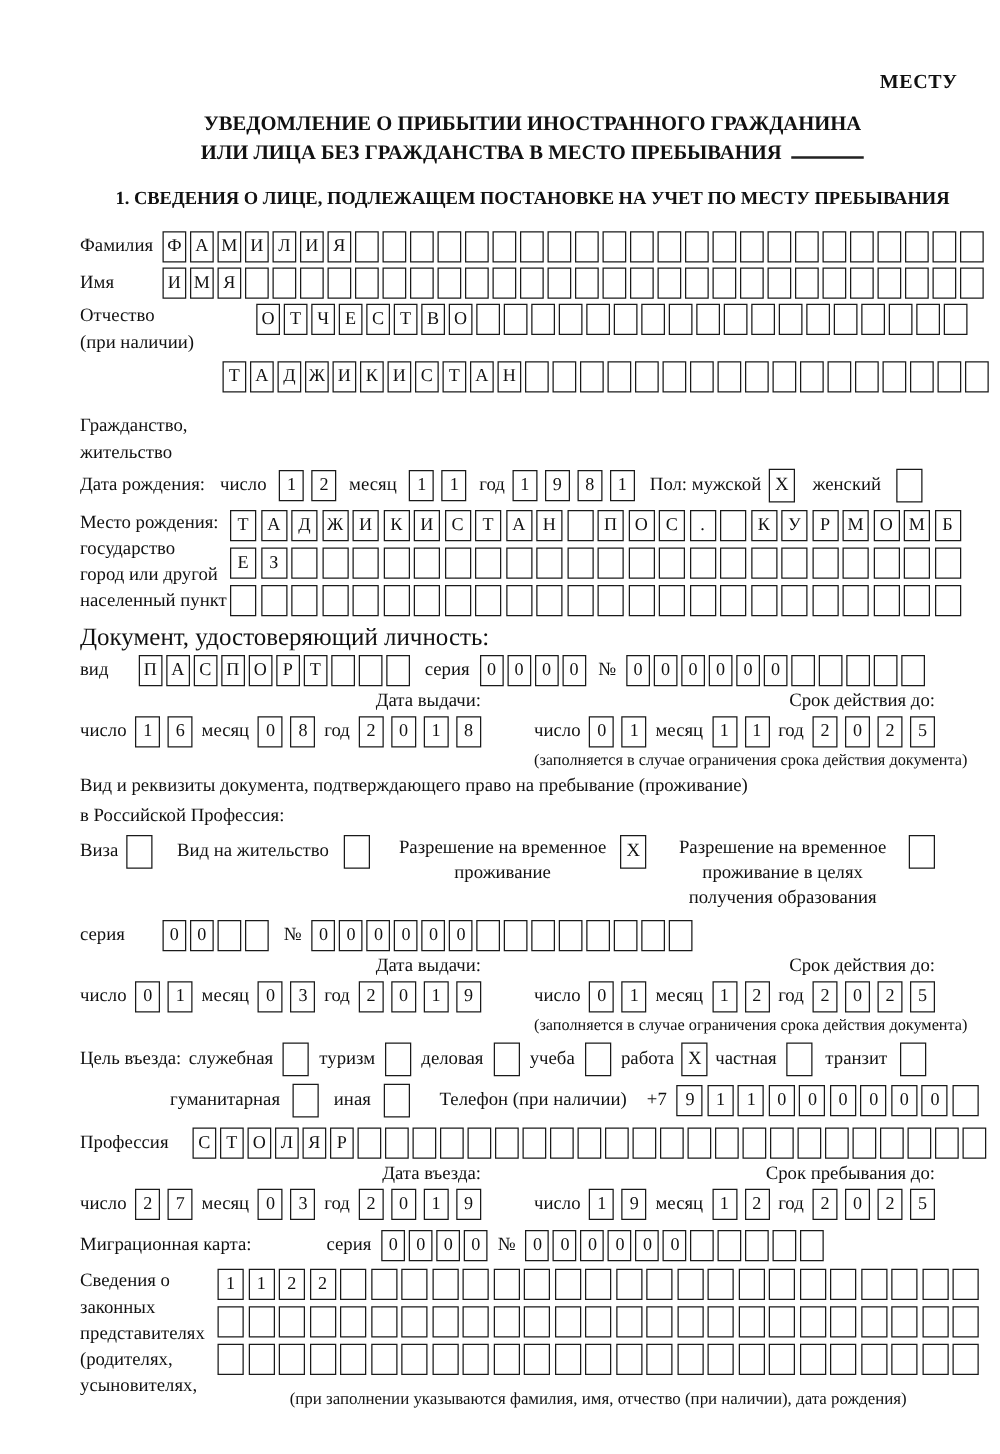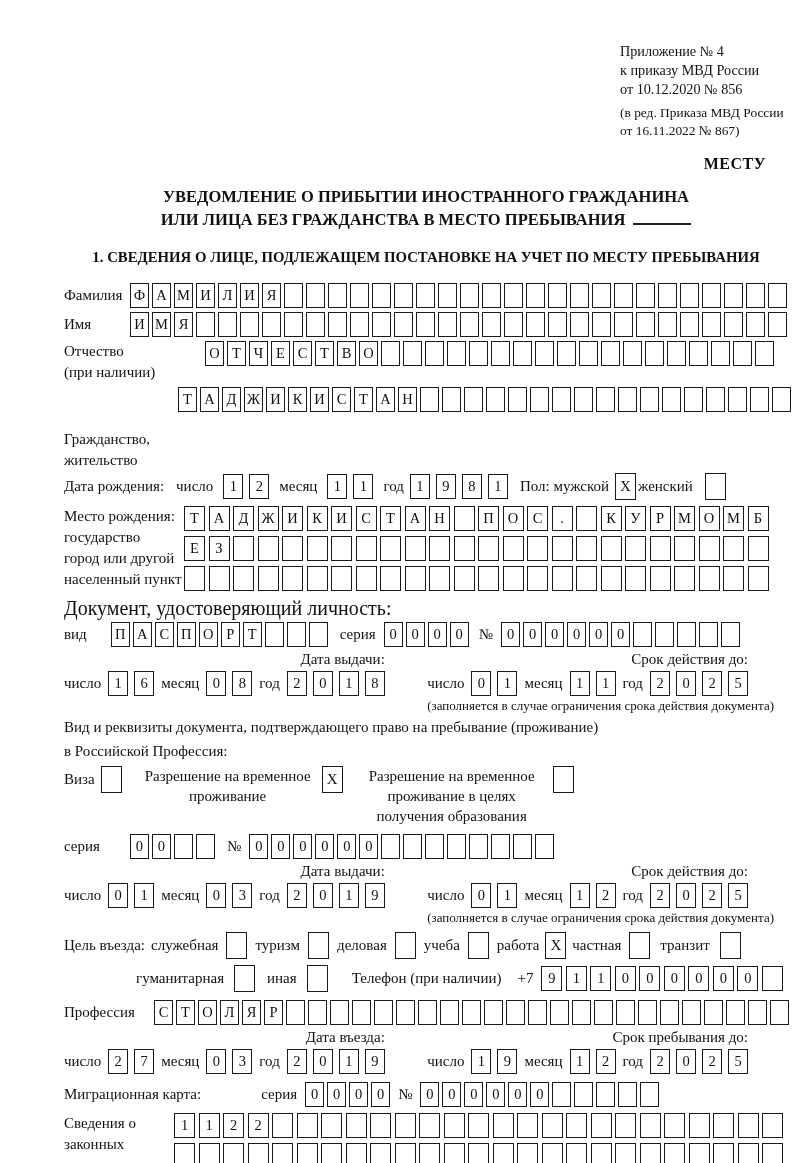--- a/index.html
+++ b/index.html
@@ -16,21 +16,21 @@
   .title { margin-top:12px; text-align:center; font-weight:700; font-size:16.5px; line-height:23px; }
   .uline { display:inline-block; width:58px; border-bottom:2px solid #222; margin-left:8px; vertical-align:baseline; }
   .sect  { margin-top:18px; font-weight:700; font-size:14.8px; text-align:center; white-space:nowrap; }
   
   .frow { display:flex; align-items:center; margin-top:4px; }
   .tstart { align-items:flex-start; }
   .lbl { flex-shrink:0; }
   .two  { line-height:21px; }
   .w66{width:66px;} .w110{width:110px;} .w114{width:114px;margin-top:42px;} .w120{width:120px;} .w141{width:141px;} .w90{width:90px;}
   .ml6{margin-left:6px;} .ml8{margin-left:8px;} .ml10{margin-left:10px;} .ml12{margin-left:12px;}
-  .ml14{margin-left:2px;} .ml16{margin-left:16px;} .ml20{margin-left:20px;} .ml24{margin-left:24px;}
+  .ml14{margin-left:14px;} .ml16{margin-left:16px;} .ml20{margin-left:20px;} .ml24{margin-left:24px;}
   .ml30{margin-left:30px;} .ml60{margin-left:60px;}
   .mt2{margin-top:2px;} .mt6{margin-top:6px;} .mt8{margin-top:8px;} .mt17{margin-top:17px;}
   
   .cells { display:flex; gap:3px; flex-shrink:0; }
   .cell { width:19px; height:25px; border:1.6px solid #1a1a1a; box-sizing:border-box;
           display:flex; align-items:center; justify-content:center; font-size:14.5px; flex-shrink:0; }
   .cellsB { gap:3.5px; } .cellsB .cell { width:21px; }
   .dcells { gap:6px; } .dcells .cell { width:20px; }
   
   .cbox { width:21px; height:27px; border:1.7px solid #1a1a1a; box-sizing:border-box;
@@ -50,29 +50,20 @@
   .plabel { text-align:center; line-height:20px; }
   .w172{width:172px;} .w186{width:186px;}
   .col { display:flex; flex-direction:column; gap:5px; }
   .bnote { font-size:13.5px; margin-top:6px; text-align:center; }
 </style>
 </head>
 <body>
 
 <div class="page">
 
-  <div class="annex">
-    <div>Приложение № 4</div>
-    <div>к приказу МВД России</div>
-    <div>от 10.12.2020 № 856</div>
-    <div class="note">
-      <div>(в ред. Приказа МВД России</div>
-      <div>от 16.11.2022 № 867)</div>
-    </div>
-  </div>
   <div class="forma">МЕСТУ</div>
 
   <div class="title">
     <div>УВЕДОМЛЕНИЕ О ПРИБЫТИИ ИНОСТРАННОГО ГРАЖДАНИНА</div>
     <div><span>ИЛИ ЛИЦА БЕЗ ГРАЖДАНСТВА В МЕСТО ПРЕБЫВАНИЯ</span><span class="uline"></span></div>
   </div>
 
   <div class="sect">1. СВЕДЕНИЯ О ЛИЦЕ, ПОДЛЕЖАЩЕМ ПОСТАНОВКЕ НА УЧЕТ ПО МЕСТУ ПРЕБЫВАНИЯ</div>
 
   <div class="frow mt17">
@@ -420,20 +411,24 @@
   </div>
   <div class="rnote">(заполняется в случае ограничения срока действия документа)</div>
 
   <div class="pline mt6">Вид и реквизиты документа, подтверждающего право на пребывание (проживание)</div>
   <div class="pline">в Российской Профессия:</div>
 
   <div class="permrow">
     <div class="pitem">
       <span class="txt">Виза</span>
       <span class="cbox ml6"></span>
+    </div>
+    <div class="pitem ml20">
+      <span class="txt">Вид на жительство</span>
+      <span class="cbox ml12"></span>
     </div>
     <div class="pitem ml20">
       <span class="plabel w172">Разрешение на временное проживание</span>
       <span class="cbox ml8">X</span>
     </div>
     <div class="pitem ml16">
       <span class="plabel w186">Разрешение на временное проживание в целях получения образования</span>
       <span class="cbox ml8"></span>
     </div>
   </div>

